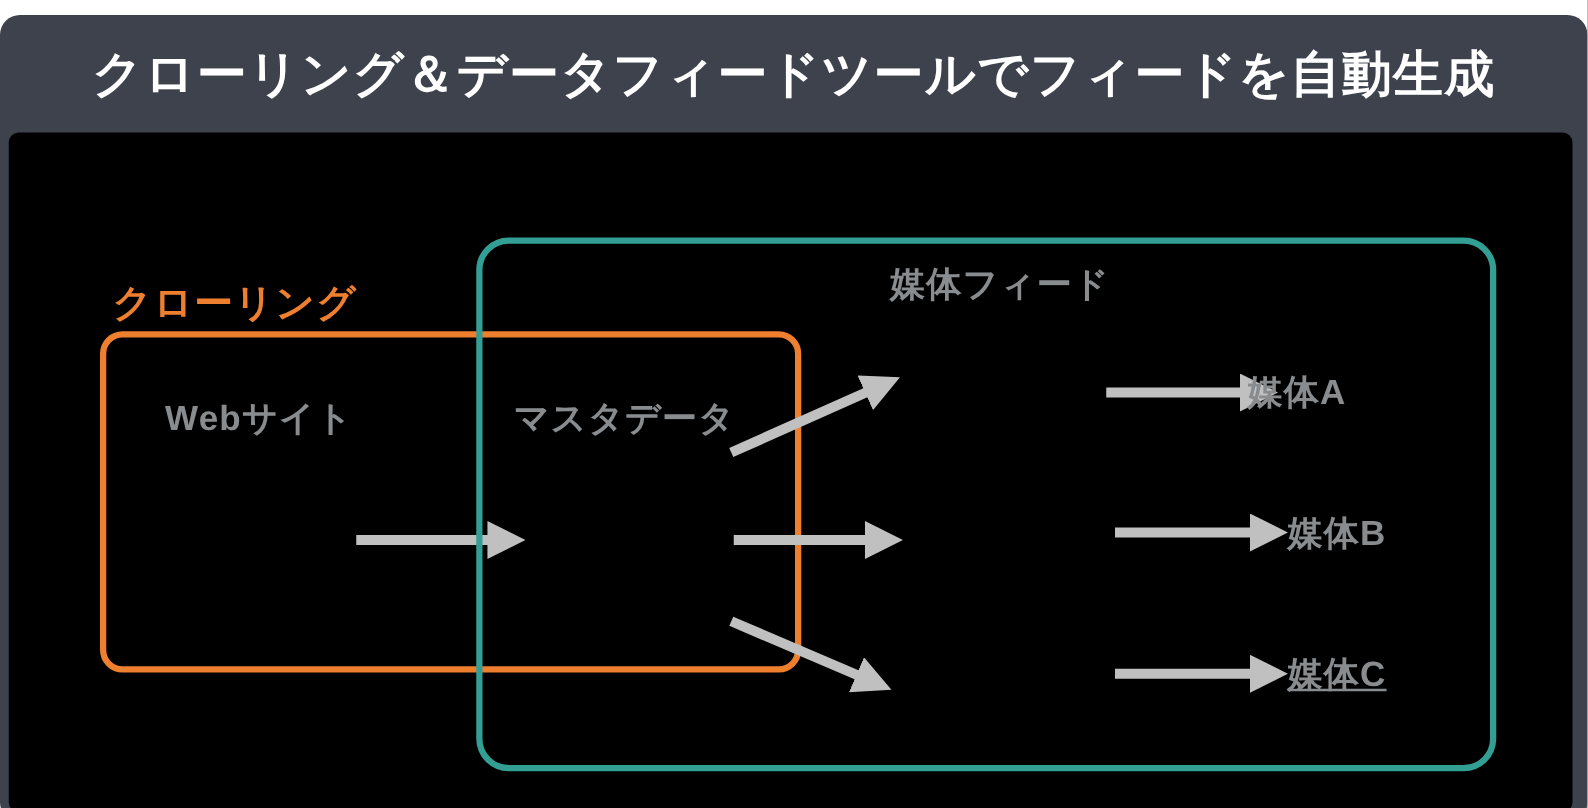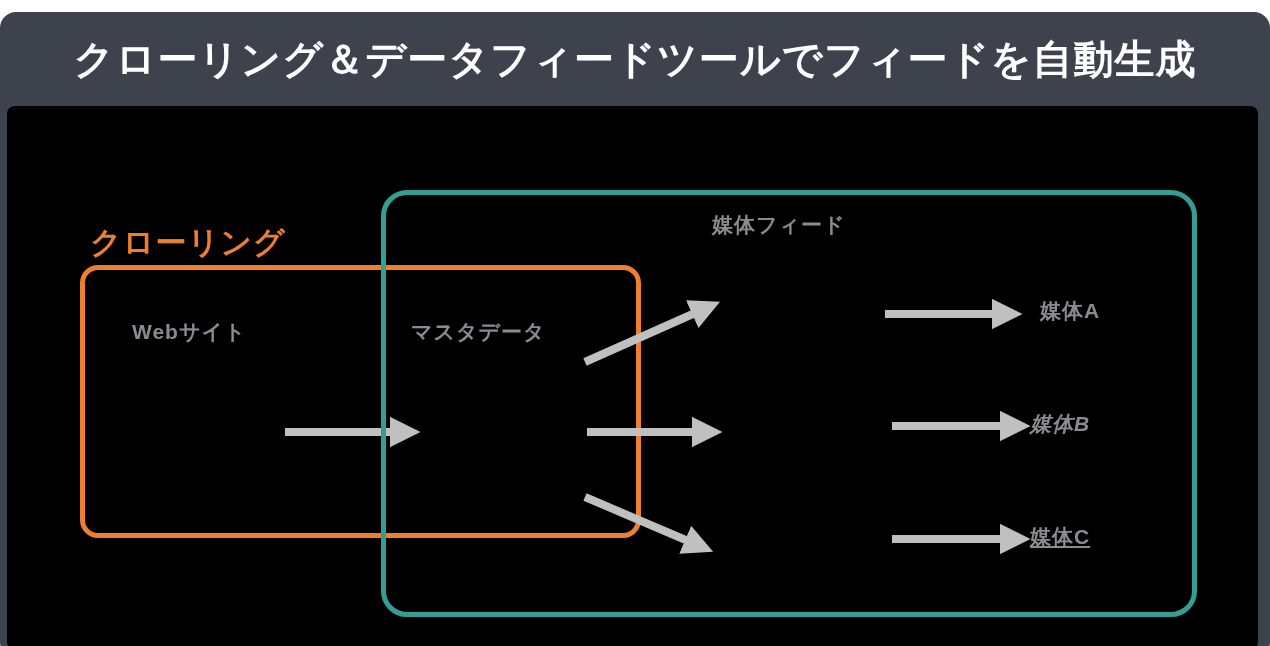--- a/index.html
+++ b/index.html
@@ -72,28 +72,28 @@
     color: var(--orange, #ed7f2f);
   }
   .lbl-feed-system {
     left: 402px; top: 134px;
     font-size: 31px;
     letter-spacing: 1px;
     color: var(--teal, #339e93);
   }
   .lbl-gray {
     color: var(--label-gray, #898c8f);
-    font-size: 21px;
+    font-size: 28px;
     letter-spacing: 1px;
   }
   .lbl-web-site     { left: 132px;  top: 308px; }
   .lbl-master-data  { left: 411px;  top: 308px; }
   .lbl-media-feed   { left: 712px;  top: 201px; }
-  .lbl-media-a      { left: 1040px; top: 287px; }
-  .lbl-media-b      { left: 1030px; top: 400px; font-style: italic; }
+  .lbl-media-a      { left: 998px; top: 287px; }
+  .lbl-media-b      { left: 1030px; top: 400px; }
   .lbl-media-c      { left: 1030px; top: 513px; text-decoration: underline; }
   .arrows-layer {
     position: absolute;
     left: 0; top: 0;
     width: 1270px;
     height: 646px;
     pointer-events: none;
   }
   .arrow-line {
     stroke: var(--arrow-gray, #c0c0c0);

